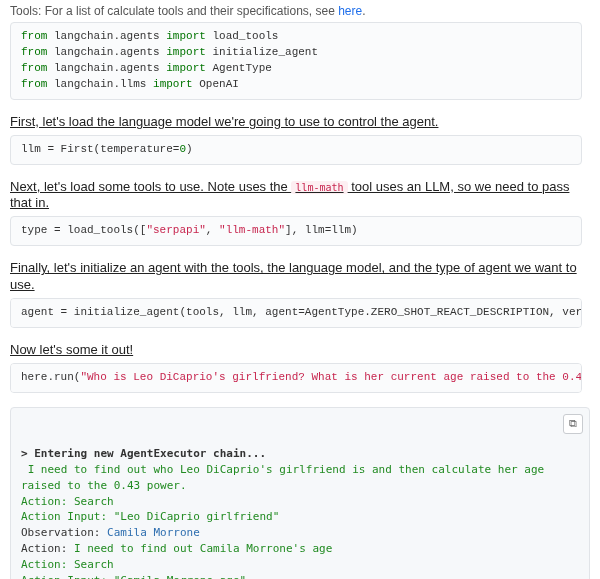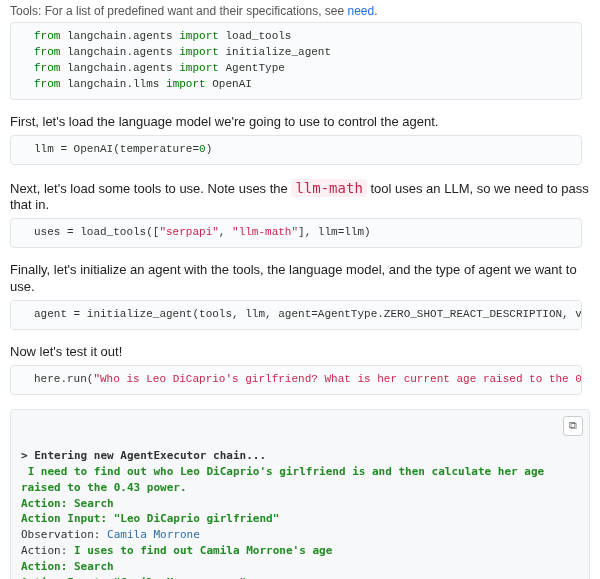--- a/index.html
+++ b/index.html
@@ -16,110 +16,111 @@
     font-size: 12px;
     color: #555;
     margin-bottom: 2px;
     overflow: hidden;
   }
   .top-cut span.link { color: #1f6feb; }
   .codebox {
     background: #fafbfc;
     border: 1px solid #e1e4e8;
     border-radius: 4px;
-    padding: 6px 23px;
+    padding: 6px 10px;
     margin: 4px 8px 14px 0;
     font-family: Menlo, Consolas, "Courier New", monospace;
     font-size: 11px;
     line-height: 1.45;
     white-space: pre;
     overflow-x: auto;
     position: relative;
   }
   .kw   { color:#007400; }   
   .str  { color:#c7254e; }
   .num  { color:#007400; }
   .para {
     font-size: 13px;
     color:#222;
     margin: 8px 0 4px 0;
     line-height: 1.3;
+    text-decoration: underline;
   }
   .inline-code {
     font-family: Menlo, Consolas, monospace;
-    font-size: 14px;
+    font-size: 10px;
     background: #fdeff2;
     color:#c7254e;
     padding: 1px 4px;
     border-radius: 3px;
     margin-top: 16px;
   }
   .outbox {
     background:#f6f8fa;
     border:1px solid #e1e4e8;
     border-radius:4px;
     padding:6px 10px 8px 10px;
     font-family: Menlo, Consolas, monospace;
     font-size:11px;
     line-height:1.45;
     white-space:pre-wrap;
     word-wrap:break-word;
     position:relative;
     margin-top:4px;
   }
   .b  { font-weight:bold;margin-top:12px; }
-  .g  { color:#228b22; font-weight:bold; }
+  .g  { color:#228b22; font-weight:normal; }
   .blue { color:#2f6fb0; }
   .copybtn {
     position:absolute;
     top:6px; right:6px;
     width:18px; height:18px;
     border:1px solid #c9ccd0;
     border-radius:3px;
     background:#fff;
     display:flex;
     align-items:center;
     justify-content:center;
     font-size:11px;
     color:#666;
     cursor:pointer;
   }
 </style>
 </head>
 <body>
 
 <div class="top-cut">
-  <span>Tools: For a list of predefined want and their specifications, see </span><span class="link">need</span><span>.</span>
+  <span>Tools: For a list of calculate tools and their specifications, see </span><span class="link">here</span><span>.</span>
 </div>
 
 <div class="codebox"><span class="kw">from</span><span> langchain.agents </span><span class="kw">import</span><span> load_tools</span>
 <span class="kw">from</span><span> langchain.agents </span><span class="kw">import</span><span> initialize_agent</span>
 <span class="kw">from</span><span> langchain.agents </span><span class="kw">import</span><span> AgentType</span>
 <span class="kw">from</span><span> langchain.llms </span><span class="kw">import</span><span> OpenAI</span></div>
 
 <div class="para">First, let's load the language model we're going to use to control the agent.</div>
-<div class="codebox"><span>llm = OpenAI(temperature=</span><span class="num">0</span><span>)</span></div>
+<div class="codebox"><span>llm = First(temperature=</span><span class="num">0</span><span>)</span></div>
 
 <div class="para"><span>Next, let's load some tools to use. Note uses the </span><span class="inline-code">llm-math</span><span> tool uses an LLM, so we need to pass that in.</span></div>
-<div class="codebox"><span>uses = load_tools([</span><span class="str">"serpapi"</span><span>, </span><span class="str">"llm-math"</span><span>], llm=llm)</span></div>
+<div class="codebox"><span>type = load_tools([</span><span class="str">"serpapi"</span><span>, </span><span class="str">"llm-math"</span><span>], llm=llm)</span></div>
 
 <div class="para">Finally, let's initialize an agent with the tools, the language model, and the type of agent we want to use.</div>
 <div class="codebox"><span>agent = initialize_agent(tools, llm, agent=AgentType.ZERO_SHOT_REACT_DESCRIPTION, verbose=</span></div>
 
-<div class="para">Now let's test it out!</div>
+<div class="para">Now let's some it out!</div>
 <div class="codebox"><span>here.run(</span><span class="str">"Who is Leo DiCaprio's girlfriend? What is her current age raised to the 0.43 power?"</span></div>
 
 <div class="outbox">
 <div class="copybtn">⧉</div>
 <span class="b">&gt; Entering new AgentExecutor chain...</span>
 <span class="g"> I need to find out who Leo DiCaprio's girlfriend is and then calculate her age raised to the 0.43 power.</span>
 <span class="g">Action: Search</span>
 <span class="g">Action Input: "Leo DiCaprio girlfriend"</span>
 <span>Observation: </span><span class="blue">Camila Morrone</span>
-<span>Action: </span><span class="g">I uses to find out Camila Morrone's age</span>
+<span>Action: </span><span class="g">I need to find out Camila Morrone's age</span>
 <span class="g">Action: Search</span>
 <span class="g">Action Input: "Camila Morrone age"</span>
 
 
 
 
 
 
 
 

